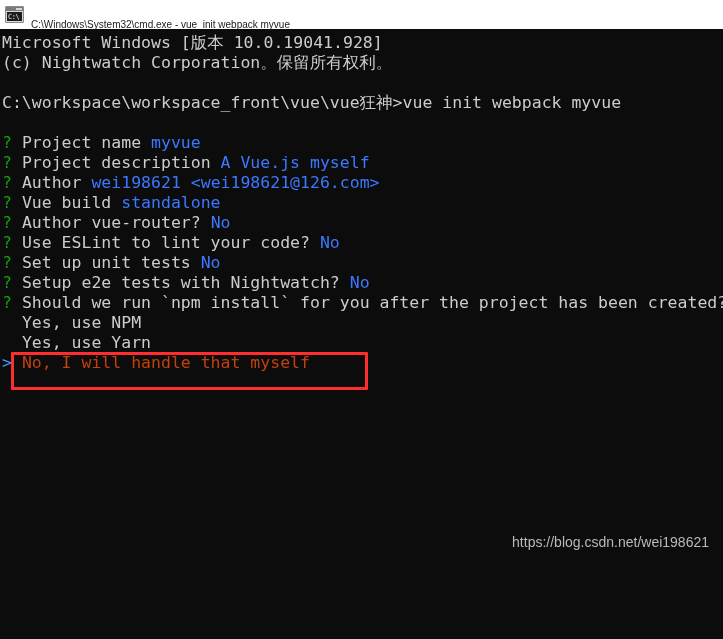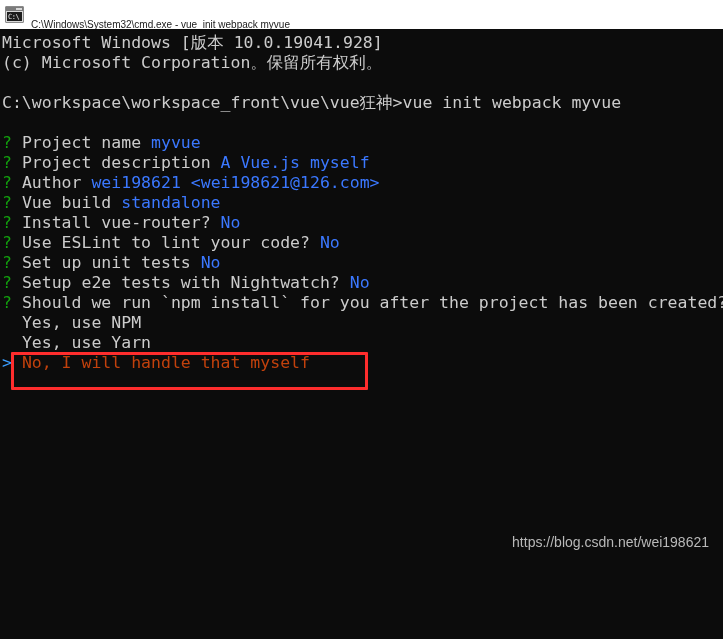--- a/index.html
+++ b/index.html
@@ -141,29 +141,29 @@
     <div class="title-icon">
       <div class="bar"></div>
       <div class="screen">C:\</div>
     </div>
     <div class="title-text">C:\Windows\System32\cmd.exe - vue  init webpack myvue</div>
   </div>
 
   <div class="console">
     <div class="lines" id="console-lines">
         <div class="line"><span class="c-white">Microsoft Windows [版本 10.0.19041.928]</span></div>
-        <div class="line"><span class="c-white">(c) Microsoft Corporation。保留所有权利。</span></div>
+        <div class="line"><span class="c-white">(c) Nightwatch Corporation。保留所有权利。</span></div>
         <div class="line">&nbsp;</div>
         <div class="line"><span class="c-white">C:\workspace\workspace_front\vue\vue狂神&gt;</span><span class="c-white">vue init webpack myvue</span></div>
         <div class="line">&nbsp;</div>
         <div class="line"><span class="c-green">? </span><span class="c-white">Project name </span><span class="c-blue">myvue</span></div>
         <div class="line"><span class="c-green">? </span><span class="c-white">Project description </span><span class="c-blue">A Vue.js myself</span></div>
         <div class="line"><span class="c-green">? </span><span class="c-white">Author </span><span class="c-blue">wei198621 &lt;wei198621@126.com&gt;</span></div>
         <div class="line"><span class="c-green">? </span><span class="c-white">Vue build </span><span class="c-blue">standalone</span></div>
-        <div class="line"><span class="c-green">? </span><span class="c-white">Install vue-router? </span><span class="c-blue">No</span></div>
+        <div class="line"><span class="c-green">? </span><span class="c-white">Author vue-router? </span><span class="c-blue">No</span></div>
         <div class="line"><span class="c-green">? </span><span class="c-white">Use ESLint to lint your code? </span><span class="c-blue">No</span></div>
         <div class="line"><span class="c-green">? </span><span class="c-white">Set up unit tests </span><span class="c-blue">No</span></div>
         <div class="line"><span class="c-green">? </span><span class="c-white">Setup e2e tests with Nightwatch? </span><span class="c-blue">No</span></div>
         <div class="line"><span class="c-green">? </span><span class="c-white">Should we run `npm install` for you after the project has been created?</span></div>
         <div class="line"><span class="c-dim">  </span><span class="c-white">Yes, use NPM</span></div>
         <div class="line"><span class="c-dim">  </span><span class="c-white">Yes, use Yarn</span></div>
         <div class="line"><span class="c-cyan">&gt; </span><span class="c-sel">No, I will handle that myself</span></div>
       </div>
 
     <div class="redbox"></div>

